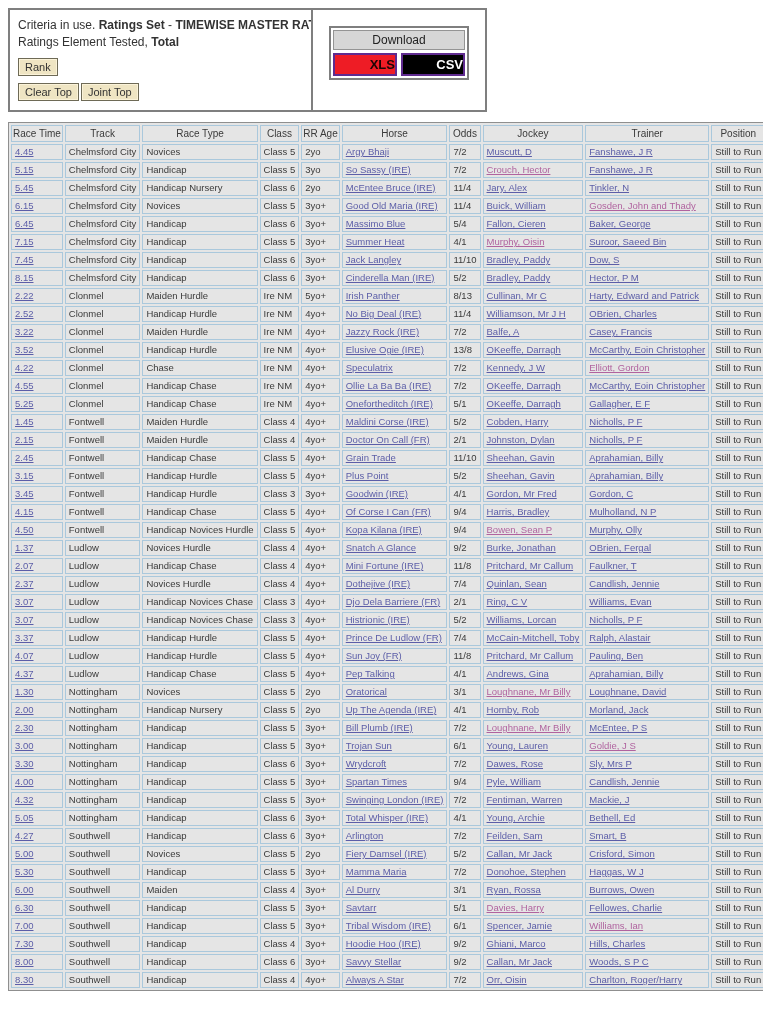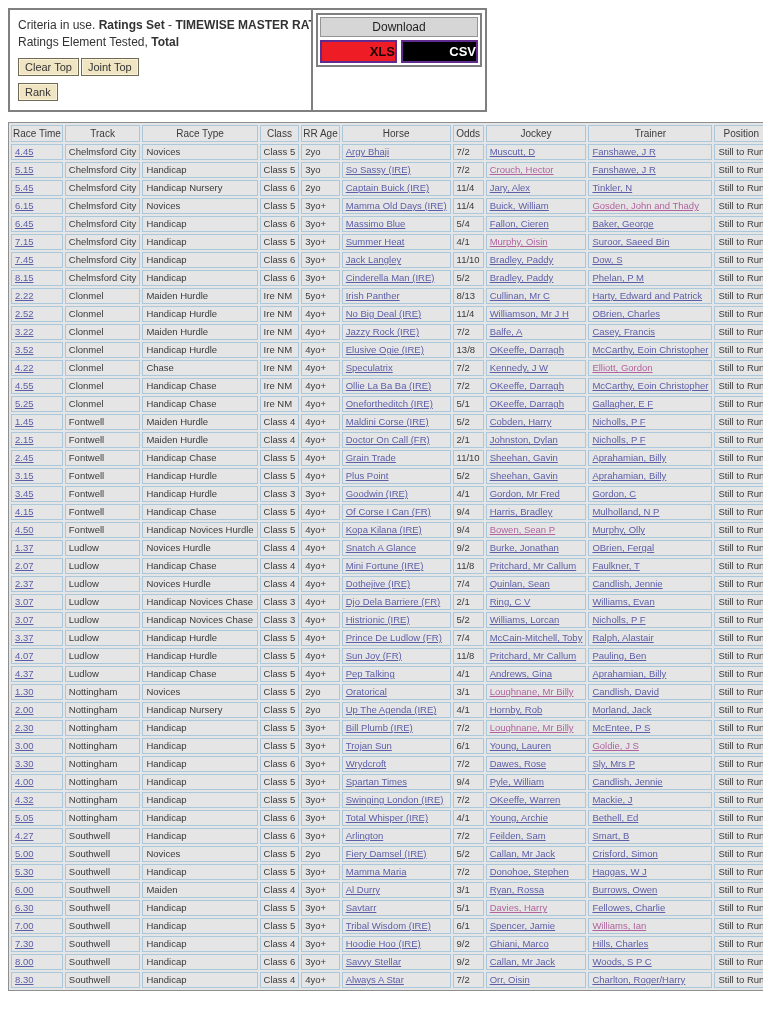--- a/index.html
+++ b/index.html
@@ -17,21 +17,21 @@
   .top-box{display:flex; border:2px solid var(--box-border); width:479px; height:104px; background:#fff;}
   .criteria-cell{width:303px; border-right:2px solid var(--box-border); padding:7px 0 6px 8px; overflow:hidden;}
   .criteria-line{white-space:nowrap; overflow:hidden; font-size:12px; line-height:17px; color:#333;}
   .btn-row{margin-top:7px;}
   .btn-row .btn + .btn{margin-left:2px;}
   .btn{
     background:var(--btn-bg); border:1px solid #6e6a56; box-shadow:inset 0 0 0 1px #fbf3d9;
     padding:2px 6px; font-size:11px; color:#333; cursor:pointer;
     font-family:"Liberation Sans", sans-serif;
   }
-  .download-cell{flex:1; padding:3px;}
+  .download-cell{flex:1; padding:16px;}
   .dl-box{border:2px solid var(--box-border); padding:2px; background:#fff;}
   .dl-header{
     background:var(--download-header-bg); border:1px solid #949494; text-align:center;
     padding:2px 0; margin-bottom:3px; font-size:12px; color:#222;
   }
   .dl-buttons{display:flex; gap:4px;}
   .dl-btn{
     flex:1; font-weight:bold; font-size:13px; padding:2px 0; text-align:right;
     border:2px solid var(--dl-btn-border); cursor:pointer;
     font-family:"Liberation Sans", sans-serif;
@@ -59,24 +59,24 @@
   a.lnk.visited{color:var(--link-visited);}
 </style>
 </head>
 <body>
 
 <div class="top-box">
   <div class="criteria-cell">
     <div class="criteria-line"><span>Criteria in use. </span><b>Ratings Set</b><span> - </span><b>TIMEWISE MASTER RATI</b></div>
     <div class="criteria-line"><span>Ratings Element Tested, </span><b>Total</b></div>
     <div class="btn-row">
-      <button class="btn">Clear Top</button><button class="btn">Joint Top</button>
+      <button class="btn">Rank</button>
     </div>
     <div class="btn-row">
-      <button class="btn">Rank</button>
+      <button class="btn">Clear Top</button><button class="btn">Joint Top</button>
     </div>
   </div>
   <div class="download-cell">
     <div class="dl-box">
       <div class="dl-header">Download</div>
       <div class="dl-buttons">
         <button class="dl-btn xls">XLS</button>
         <button class="dl-btn csv">CSV</button>
       </div>
     </div>
@@ -134,33 +134,33 @@
     <td><a class="lnk visited">Crouch, Hector</a></td>
     <td><a class="lnk">Fanshawe, J R</a></td>
     <td>Still to Run</td>
   </tr>
       <tr>
     <td><a class="lnk">5.45</a></td>
     <td>Chelmsford City</td>
     <td>Handicap Nursery</td>
     <td>Class 6</td>
     <td>2yo</td>
-    <td><a class="lnk">Captain Buick (IRE)</a></td>
+    <td><a class="lnk">McEntee Bruce (IRE)</a></td>
     <td>11/4</td>
     <td><a class="lnk">Jary, Alex</a></td>
     <td><a class="lnk">Tinkler, N</a></td>
     <td>Still to Run</td>
   </tr>
       <tr>
     <td><a class="lnk">6.15</a></td>
     <td>Chelmsford City</td>
     <td>Novices</td>
     <td>Class 5</td>
     <td>3yo+</td>
-    <td><a class="lnk">Mamma Old Days (IRE)</a></td>
+    <td><a class="lnk">Good Old Maria (IRE)</a></td>
     <td>11/4</td>
     <td><a class="lnk">Buick, William</a></td>
     <td><a class="lnk visited">Gosden, John and Thady</a></td>
     <td>Still to Run</td>
   </tr>
       <tr>
     <td><a class="lnk">6.45</a></td>
     <td>Chelmsford City</td>
     <td>Handicap</td>
     <td>Class 6</td>
@@ -197,21 +197,21 @@
   </tr>
       <tr>
     <td><a class="lnk">8.15</a></td>
     <td>Chelmsford City</td>
     <td>Handicap</td>
     <td>Class 6</td>
     <td>3yo+</td>
     <td><a class="lnk">Cinderella Man (IRE)</a></td>
     <td>5/2</td>
     <td><a class="lnk">Bradley, Paddy</a></td>
-    <td><a class="lnk">Phelan, P M</a></td>
+    <td><a class="lnk">Hector, P M</a></td>
     <td>Still to Run</td>
   </tr>
       <tr>
     <td><a class="lnk">2.22</a></td>
     <td>Clonmel</td>
     <td>Maiden Hurdle</td>
     <td>Ire NM</td>
     <td>5yo+</td>
     <td><a class="lnk">Irish Panther</a></td>
     <td>8/13</td>
@@ -473,21 +473,21 @@
   </tr>
       <tr>
     <td><a class="lnk">1.30</a></td>
     <td>Nottingham</td>
     <td>Novices</td>
     <td>Class 5</td>
     <td>2yo</td>
     <td><a class="lnk">Oratorical</a></td>
     <td>3/1</td>
     <td><a class="lnk visited">Loughnane, Mr Billy</a></td>
-    <td><a class="lnk">Candlish, David</a></td>
+    <td><a class="lnk">Loughnane, David</a></td>
     <td>Still to Run</td>
   </tr>
       <tr>
     <td><a class="lnk">2.00</a></td>
     <td>Nottingham</td>
     <td>Handicap Nursery</td>
     <td>Class 5</td>
     <td>2yo</td>
     <td><a class="lnk">Up The Agenda (IRE)</a></td>
     <td>4/1</td>
@@ -544,21 +544,21 @@
     <td>Still to Run</td>
   </tr>
       <tr>
     <td><a class="lnk">4.32</a></td>
     <td>Nottingham</td>
     <td>Handicap</td>
     <td>Class 5</td>
     <td>3yo+</td>
     <td><a class="lnk">Swinging London (IRE)</a></td>
     <td>7/2</td>
-    <td><a class="lnk">OKeeffe, Warren</a></td>
+    <td><a class="lnk">Fentiman, Warren</a></td>
     <td><a class="lnk">Mackie, J</a></td>
     <td>Still to Run</td>
   </tr>
       <tr>
     <td><a class="lnk">5.05</a></td>
     <td>Nottingham</td>
     <td>Handicap</td>
     <td>Class 6</td>
     <td>3yo+</td>
     <td><a class="lnk">Total Whisper (IRE)</a></td>

